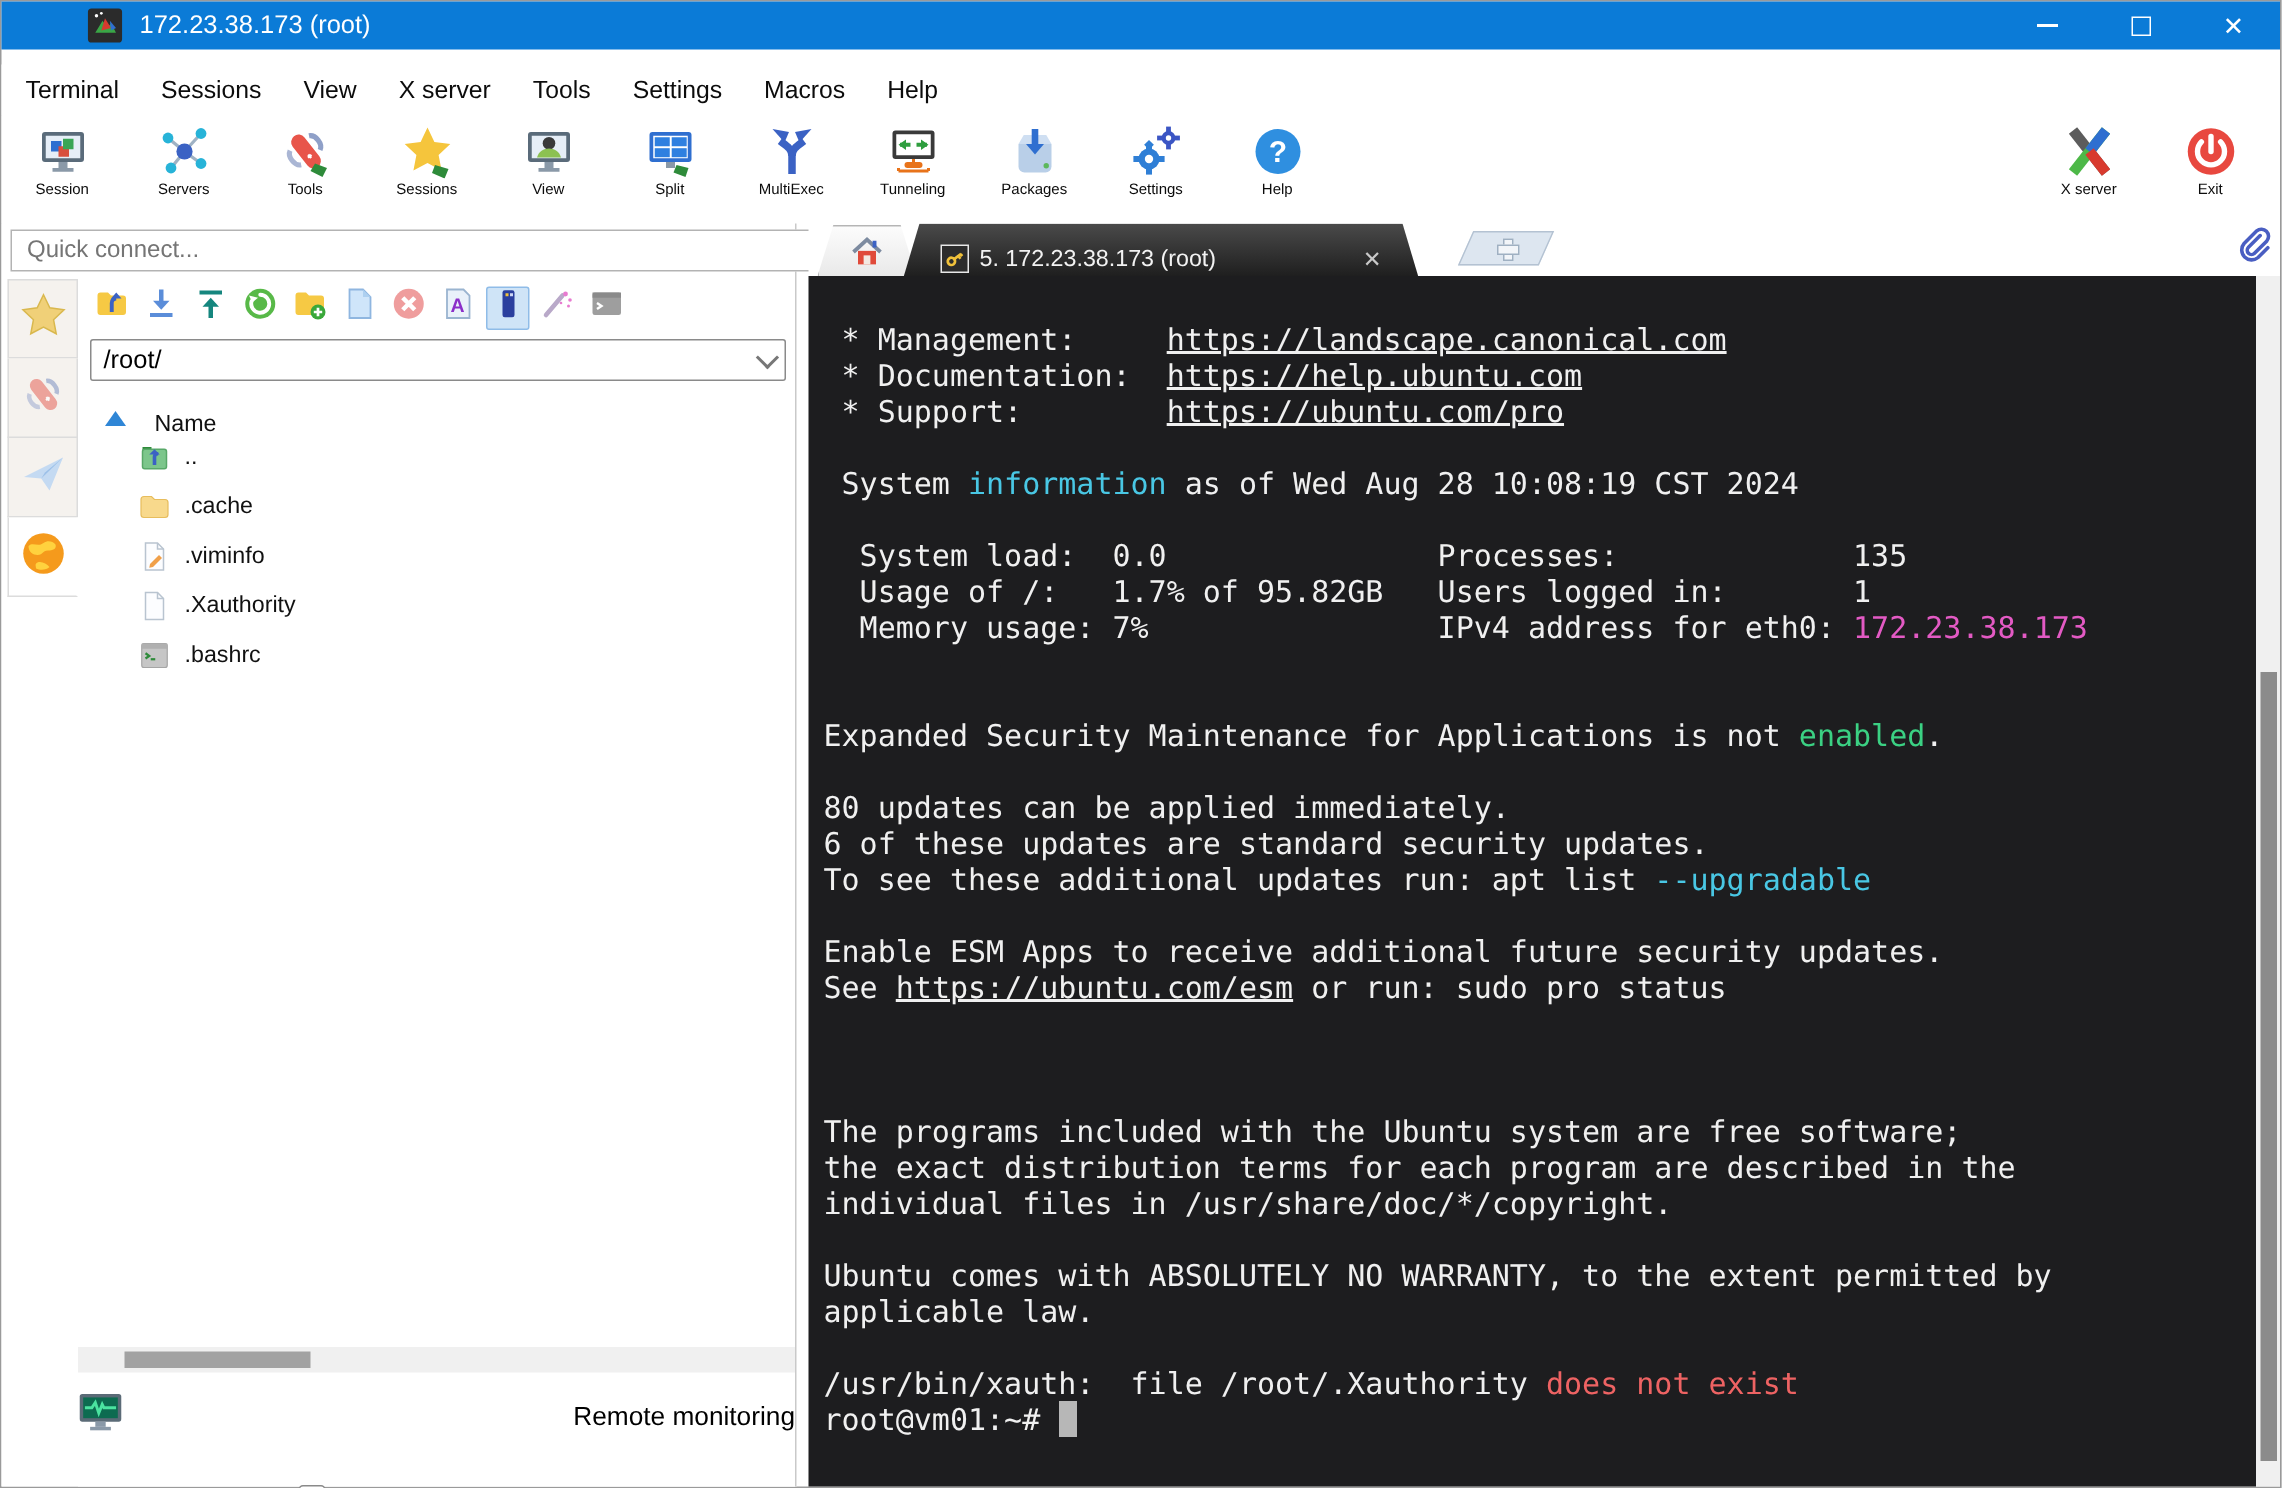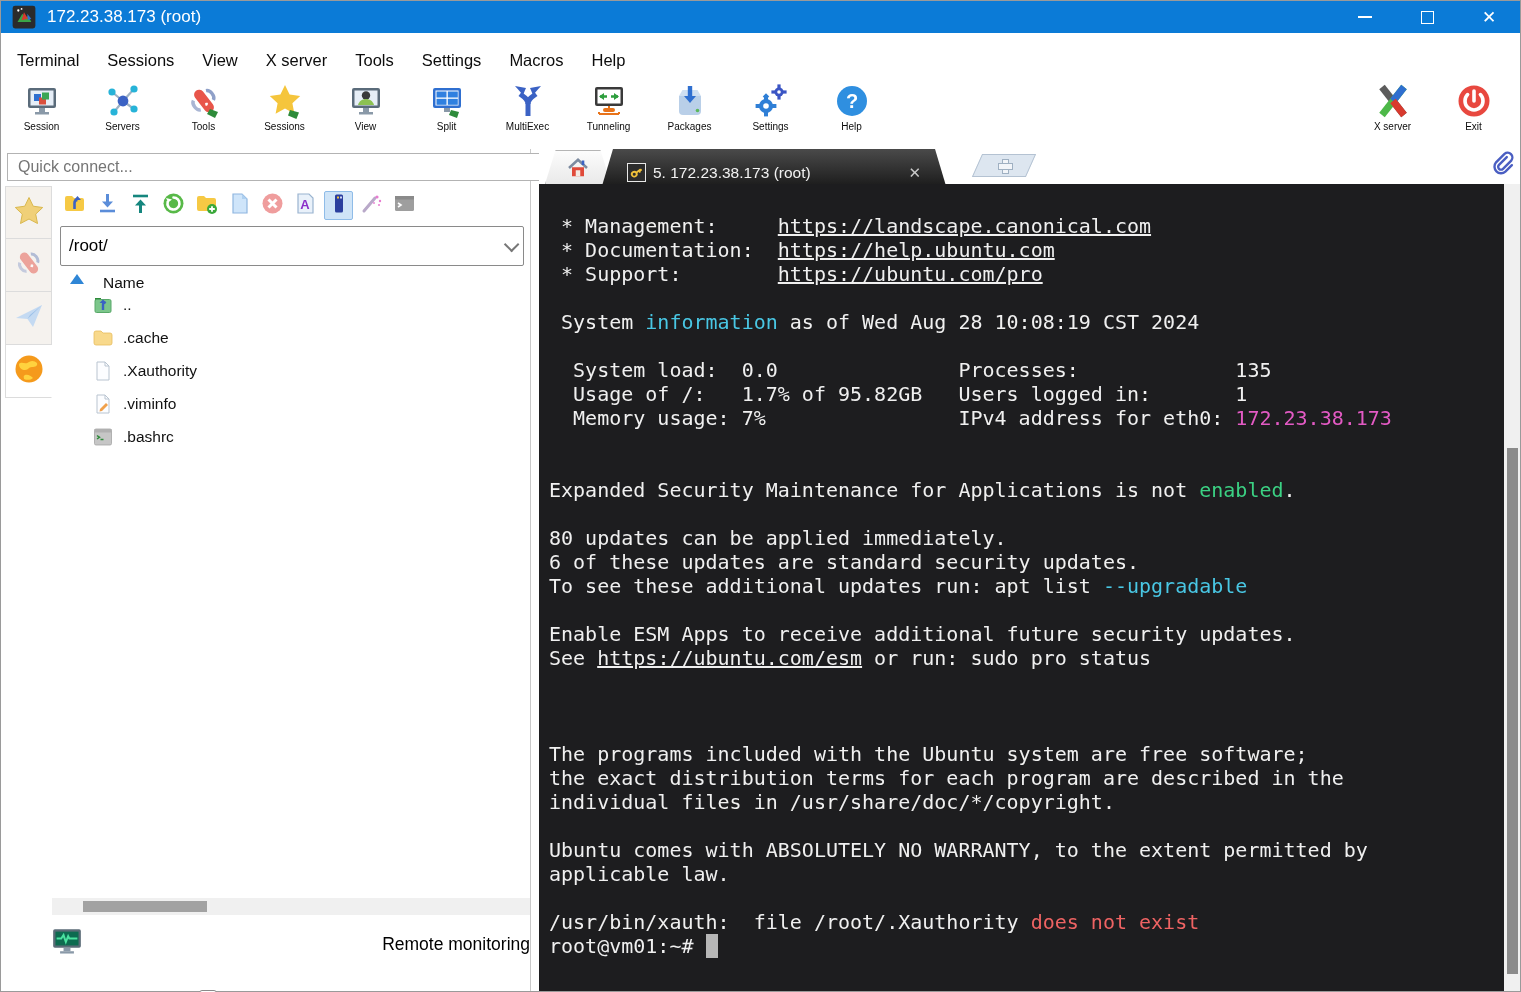--- a/index.html
+++ b/index.html
@@ -1,20 +1,20 @@
 <!DOCTYPE html>
 <html style="--titlebar: #0b7bd7; --terminal_bg: #1d1d1f; --term_fg: #f0f0f0; --cyan: #49c7e4; --green: #3bd183; --magenta: #e35ac4; --red: #ee6363;"><head>
 <meta charset="utf-8">
 <style>
   * { margin:0; padding:0; box-sizing:border-box; }
   html,body { width:1521px; height:992px; background:#fff; font-family:"Liberation Sans", sans-serif; overflow:hidden; }
   .window { position:absolute; inset:0; border:1px solid #9a9a9a; background:#fff; }
 
   
-  .titlebar { position:absolute; left:0; top:0; right:0; height:32px; background:var(--titlebar); display:flex; align-items:center; color:#fff; }
+  .titlebar { position:absolute; left:0; top:0; right:0; height:32px; background:var(--titlebar); display:flex; align-items:center; color:#fff;padding-left:46px; }
   .app-icon { width:26px; height:26px; margin-left:10px; flex:0 0 auto; }
   .app-icon svg { width:100%; height:100%; }
   .win-title { margin-left:10px; font-size:17px; }
   .win-controls { margin-left:auto; display:flex; height:100%; }
   .win-btn { width:62px; height:100%; display:flex; align-items:center; justify-content:center; cursor:default; }
   .minbar { width:14px; height:2px; background:#fff; display:block; }
   .maxbox { width:13px; height:13px; border:1.6px solid #fff; display:block; }
   .closex { color:#fff; font-size:17px; line-height:1; }
 
   
@@ -40,21 +40,21 @@
   .side-tab { width:47px; height:53px; background:#f5f2ee; border:1px solid #dcdcdc; border-top:none; display:flex; align-items:center; justify-content:center; }
   .side-tab:first-child { border-top:1px solid #dcdcdc; }
   .side-tab.active { background:#fff; border-right:1px solid #fff; }
   .side-tab svg { width:32px; height:32px; }
 
   .file-panel { position:absolute; left:51px; top:37px; right:0; bottom:0; background:#fff; }
   .ft-bar { position:absolute; left:8px; top:3px; height:32px; display:flex; align-items:center; gap:4px; }
   .ft-icon { width:29px; height:29px; display:flex; align-items:center; justify-content:center; border:1px solid transparent; border-radius:2px; }
   .ft-icon svg { width:23px; height:23px; }
   .ft-icon.selected { background:#cfe4f7; border-color:#8fbce8; }
-  .path-combo { position:absolute; left:8px; top:40px; right:6px; height:40px; border:1px solid #8a8a8a; border-radius:2px; background:#fff; display:flex; align-items:center; padding:0 8px; }
+  .path-combo { position:absolute; left:8px; top:40px; right:6px; height:28px; border:1px solid #8a8a8a; border-radius:2px; background:#fff; display:flex; align-items:center; padding:0 8px; }
   .path-text { font-size:17px; color:#000; flex:1; }
   .chev { width:11px; height:11px; border-right:2px solid #777; border-bottom:2px solid #777; transform:rotate(45deg) translateY(-3px); }
   .list-header { position:absolute; left:0; top:88px; height:26px; display:flex; align-items:flex-start; }
   .sort-tri { width:0; height:0; border-left:7px solid transparent; border-right:7px solid transparent; border-bottom:10px solid #2f86d6; margin-left:18px; }
   .hdr-label { font-size:15.5px; color:#111; margin-left:19px; }
   .filelist { position:absolute; left:0; top:102px; right:0; }
   .file-row { height:33px; display:flex; align-items:center; }
   .file-ico { width:22px; height:22px; margin-left:40px; flex:0 0 auto; }
   .file-ico svg { width:100%; height:100%; }
   .file-name { font-size:15.5px; color:#111; margin-left:9px; }
@@ -431,30 +431,30 @@
             <div class="file-row">
               <span class="file-ico"><svg viewBox="0 0 22 22">
                   <path d="M2 6a2 2 0 0 1 2-2h5l2 2h7a2 2 0 0 1 2 2v8a2 2 0 0 1-2 2H4a2 2 0 0 1-2-2z" fill="#f8d98c" stroke="#e7bd5d" stroke-width="0.8"></path>
                 </svg></span>
               <span class="file-name">.cache</span>
             </div>
             <div class="file-row">
               <span class="file-ico"><svg viewBox="0 0 22 22">
                   <path d="M5 2h8l4 4v14H5z" fill="#fcfdff" stroke="#b9c4d0" stroke-width="1"></path>
                   <path d="M13 2v4h4" fill="none" stroke="#b9c4d0" stroke-width="1"></path>
-                </svg></span>
-              <span class="file-name">.Xauthority</span>
+                  <path d="M8 16l6-6 2 2-6 6-2.5.5z" fill="#f0a04a"></path>
+                </svg></span>
+              <span class="file-name">.viminfo</span>
             </div>
             <div class="file-row">
               <span class="file-ico"><svg viewBox="0 0 22 22">
                   <path d="M5 2h8l4 4v14H5z" fill="#fcfdff" stroke="#b9c4d0" stroke-width="1"></path>
                   <path d="M13 2v4h4" fill="none" stroke="#b9c4d0" stroke-width="1"></path>
-                  <path d="M8 16l6-6 2 2-6 6-2.5.5z" fill="#f0a04a"></path>
-                </svg></span>
-              <span class="file-name">.viminfo</span>
+                </svg></span>
+              <span class="file-name">.Xauthority</span>
             </div>
             <div class="file-row">
               <span class="file-ico"><svg viewBox="0 0 22 22">
                   <rect x="2.5" y="3" width="17" height="16" rx="1.5" fill="#c6c6c6" stroke="#a5a5a5" stroke-width="0.8"></rect>
                   <rect x="2.5" y="3" width="17" height="3.5" fill="#b0b0b0"></rect>
                   <path d="M5 9.5l2.5 1.8L5 13" stroke="#2e8b3a" stroke-width="1.5" fill="none"></path>
                   <path d="M8.5 13.5h3" stroke="#2e8b3a" stroke-width="1.5"></path>
                 </svg></span>
               <span class="file-name">.bashrc</span>
             </div>

